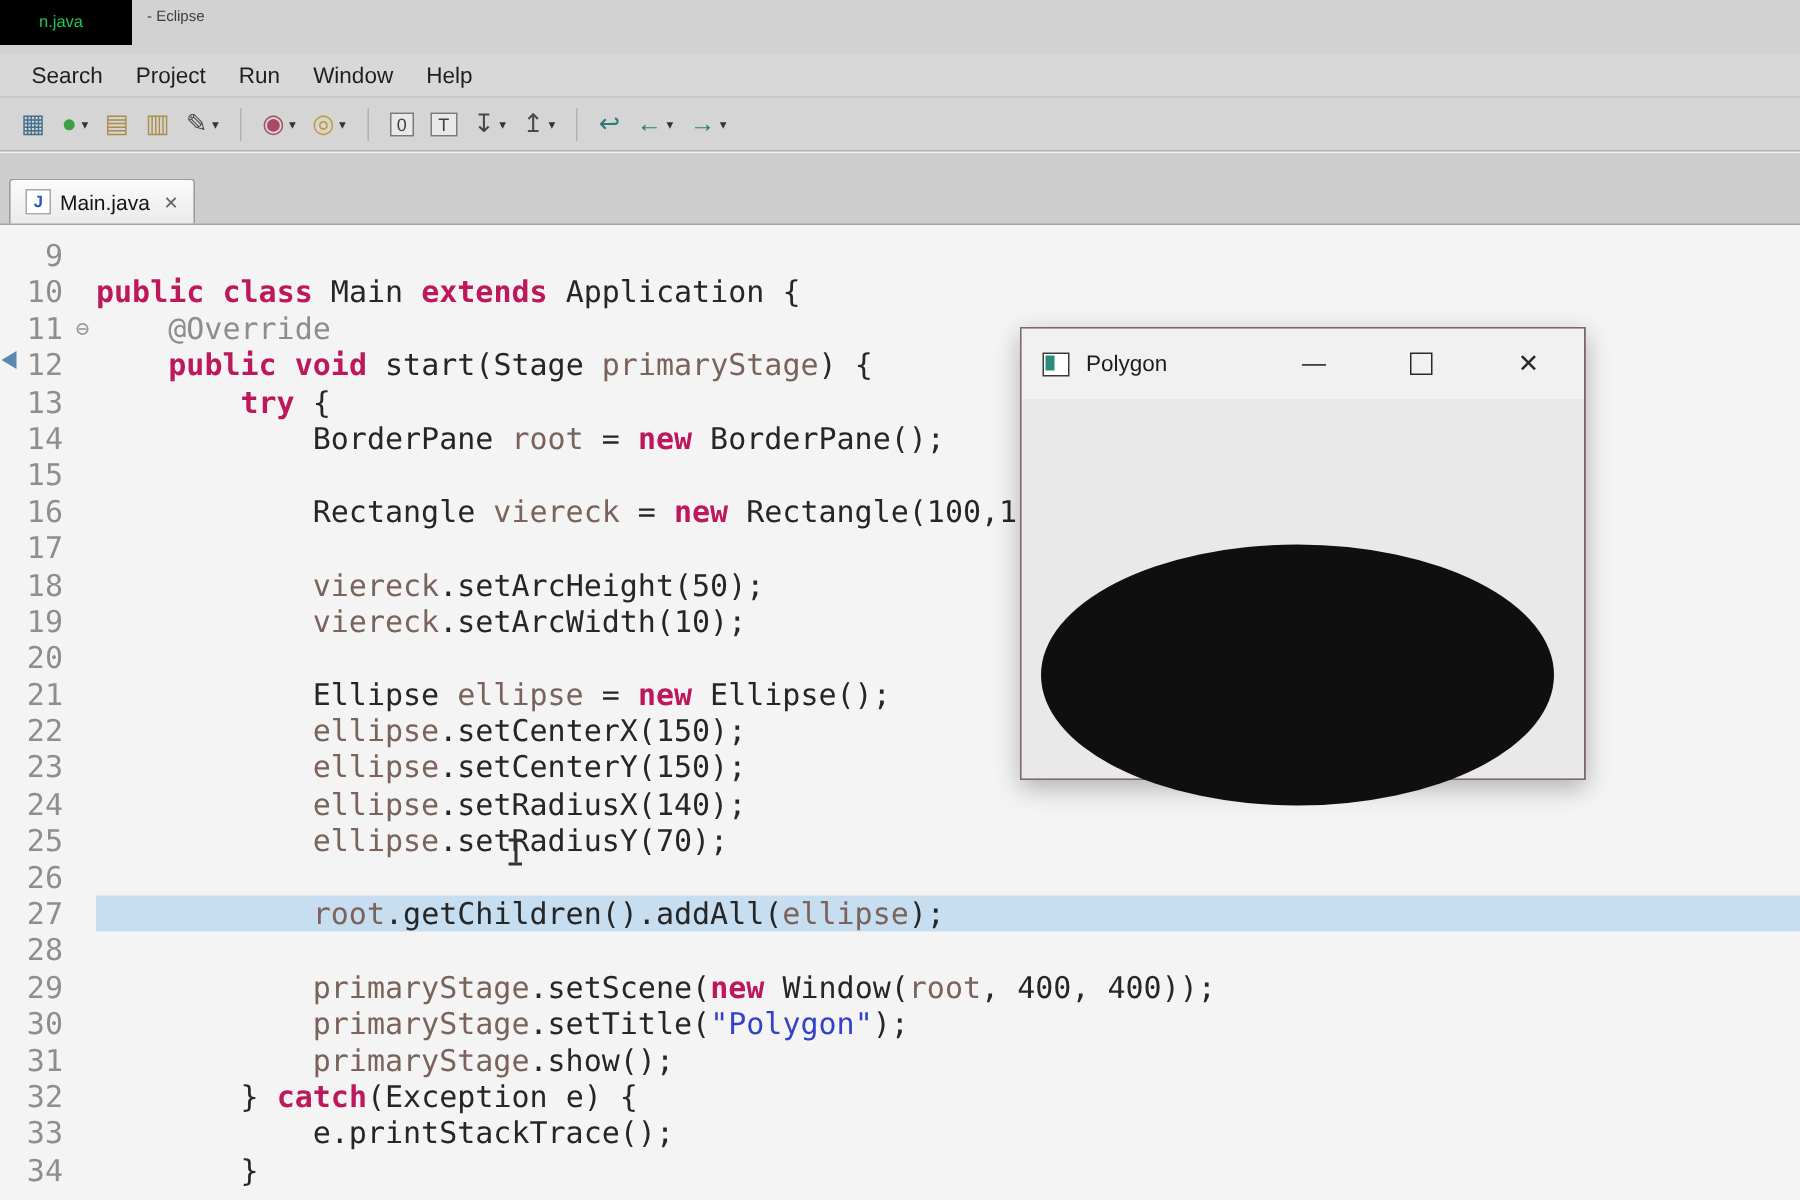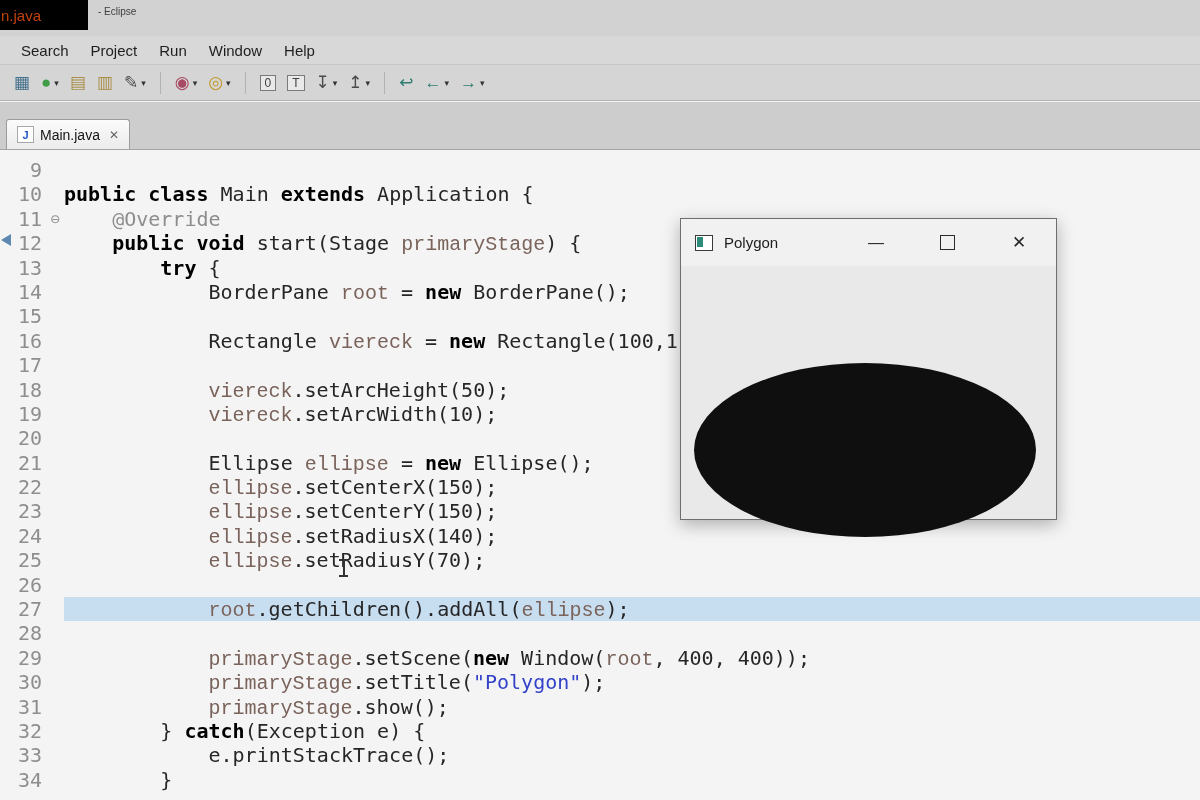--- a/index.html
+++ b/index.html
@@ -3,21 +3,21 @@
 <meta charset="utf-8">
 <style>
   html,body{margin:0;padding:0;background:#888;}
   .screen{position:relative;width:1200px;height:800px;overflow:hidden;background:#f2f2f2;
           font-family:"Liberation Sans",sans-serif;}
 
   
   .titlebar{position:absolute;left:0;top:0;width:100%;height:36px;background:#d2d2d2;
             border-bottom:1px solid #bdbdbd;}
   .title-black{position:absolute;left:0;top:0;height:30px;min-width:88px;background:#000;
-               color:#c2410c;font-size:15px;display:flex;align-items:center;padding:0 1px;box-sizing:border-box;}
+               color:#22c55e;font-size:11px;display:flex;align-items:center;padding:0 26px;box-sizing:border-box;}
   .title-rest{position:absolute;left:98px;top:6px;font-size:10px;color:#3d3d3d;}
 
   .menubar{position:absolute;top:36px;left:0;width:100%;height:28px;background:#d8d8d8;
            display:flex;align-items:center;padding-left:10px;}
   .menu-item{font-size:15px;color:#1e1e1e;padding:3px 11px;cursor:default;text-align:right;}
 
   .toolbar{position:absolute;top:64px;left:0;width:100%;height:37px;background:#d5d5d5;
            border-top:1px solid #c6c6c6;border-bottom:1px solid #b4b4b4;
            display:flex;align-items:center;padding-left:10px;gap:3px;box-sizing:border-box;}
   .tb-btn{display:flex;align-items:center;gap:2px;padding:2px 4px;border-radius:2px;}
@@ -38,23 +38,23 @@
 
   
   .editor{position:absolute;top:150px;left:0;width:1200px;height:650px;background:#f4f4f4;
           font-family:"DejaVu Sans Mono","Liberation Mono",monospace;font-size:20px;
           padding-top:8px;box-sizing:border-box;overflow:hidden;}
   .code-line{display:flex;height:24.4px;line-height:24.4px;white-space:pre;}
   .lnum{width:46px;flex:none;text-align:right;color:#8e8e8e;padding-right:4px;box-sizing:border-box;}
   .fold{width:18px;flex:none;color:#949494;font-size:15px;text-align:center;}
   .code{flex:1;white-space:pre;}
   .code-line.hl .code{background:#c7ddf0;}
-  .tok-k{color:#000000;font-weight:bold;}
+  .tok-k{color:#be185d;font-weight:bold;}
   .tok-p{color:#262626;}
-  .tok-v{color:#7a635b;font-family:Liberation Mono, monospace;}
+  .tok-v{color:#7a635b;}
   .tok-s{color:#3342c8;}
   .tok-a{color:#8d8d8d;}
   .edit-marker{position:absolute;left:1px;top:84px;width:0;height:0;
                border-top:6px solid transparent;border-bottom:6px solid transparent;
                border-right:10px solid #5b87b0;}
 
   
   .fx-window{position:absolute;left:680px;top:218px;width:377px;height:302px;background:#b91c1c;
              border:1px solid #6e6e6e;box-shadow:0 5px 16px rgba(0,0,0,.28);box-sizing:border-box;text-decoration:underline;}
   .fx-titlebar{position:absolute;top:0;left:0;right:0;height:47px;background:#f1f1f1;

